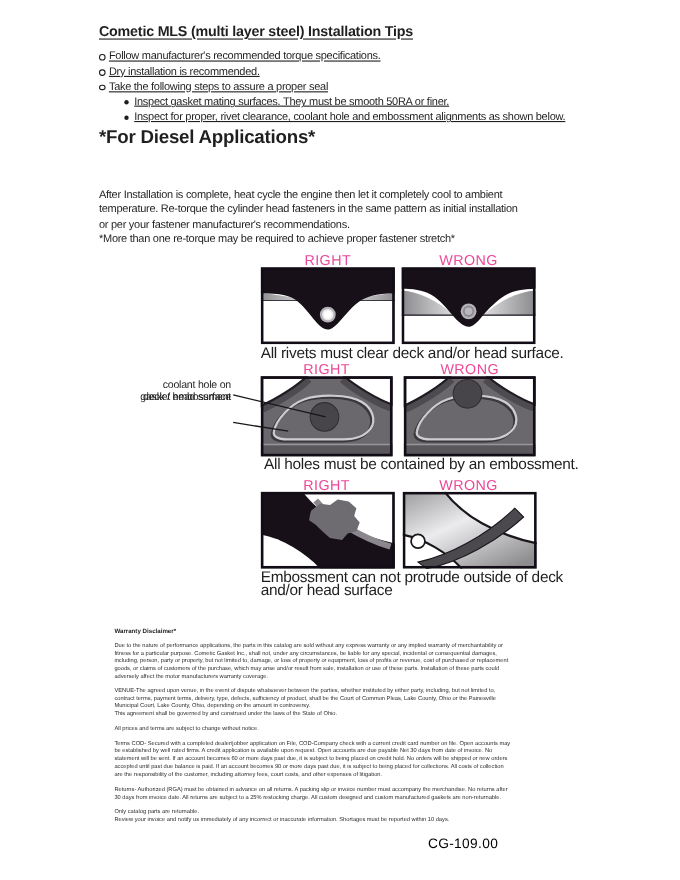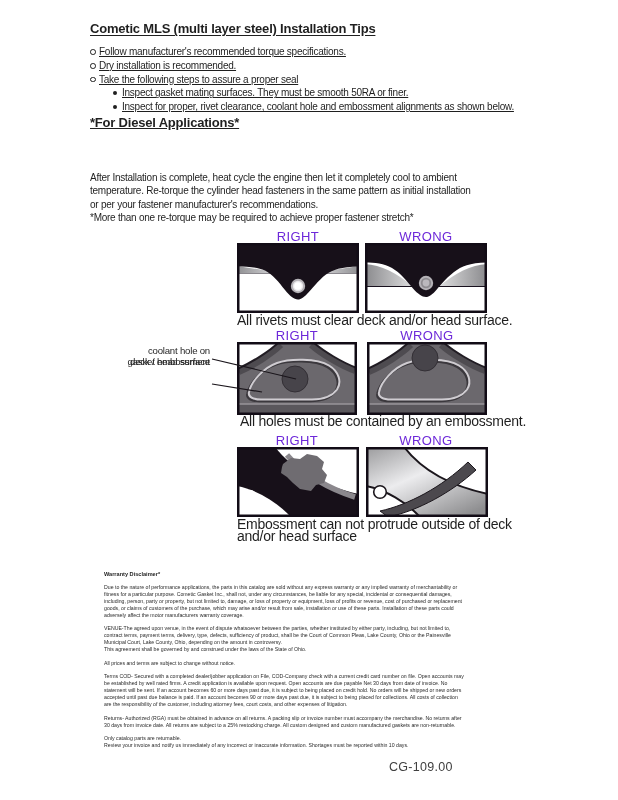--- a/index.html
+++ b/index.html
@@ -25,51 +25,51 @@
   .marker-open{
     position:absolute;left:0;top:4.2px;width:3.6px;height:3.6px;
     border:1px solid var(--ink,#1f1f1f);border-radius:50%;
   }
   .marker-fill{
     position:absolute;left:0;top:4.6px;width:4.2px;height:4.2px;
     background:var(--ink,#1f1f1f);border-radius:50%;
   }
   .h2{
     left:90px;top:115px;
-    font-size:13px;font-weight:bold;letter-spacing:-0.2px;white-space:nowrap;text-decoration:underline;
+    font-size:17px;font-weight:bold;letter-spacing:-0.2px;white-space:nowrap;
   }
   .para{
     left:90px;font-size:10px;letter-spacing:-0.25px;line-height:13.3px;
     white-space:pre-line;
   }
   .p1{top:133px;}
   .p2{top:171px;}
   .note{top:211px;white-space:nowrap;}
   .rw-label{
     font-size:13px;letter-spacing:0.4px;width:122px;text-align:center;
-    white-space:nowrap;color:#6d28d9;
+    white-space:nowrap;color:#ec4899;
   }
   .dbox{width:122px;height:70px;}
   .dbox2{width:120px;height:73px;}
   .dbox svg,.dbox2 svg{display:block;width:100%;height:100%;}
   .caption{
     font-size:14px;letter-spacing:-0.25px;line-height:11.8px;white-space:pre-line;
   }
   .leader-label{
     font-size:9.6px;letter-spacing:-0.2px;line-height:11px;
     text-align:right;white-space:pre-line;
   }
   .warranty{left:104px;top:571px;width:420px;}
   .w-head{font-size:5.6px;font-weight:bold;letter-spacing:0;}
   .w-p{
     font-size:5.2px;line-height:7px;letter-spacing:0;
     margin:6.5px 0 0 0;white-space:pre-line;color:#2a2a2a;
   }
   .footer-code{
-    left:389px;top:760px;font-size:12.5px;letter-spacing:0.3px;color:#404040;
+    left:389px;top:760px;font-size:12.5px;letter-spacing:0.3px;color:#000000;
     white-space:nowrap;
   }
 </style>
 </head>
 <body>
 
 <div class="page">
 
   <div class="abs title">Cometic MLS (multi layer steel) Installation Tips</div>
 

